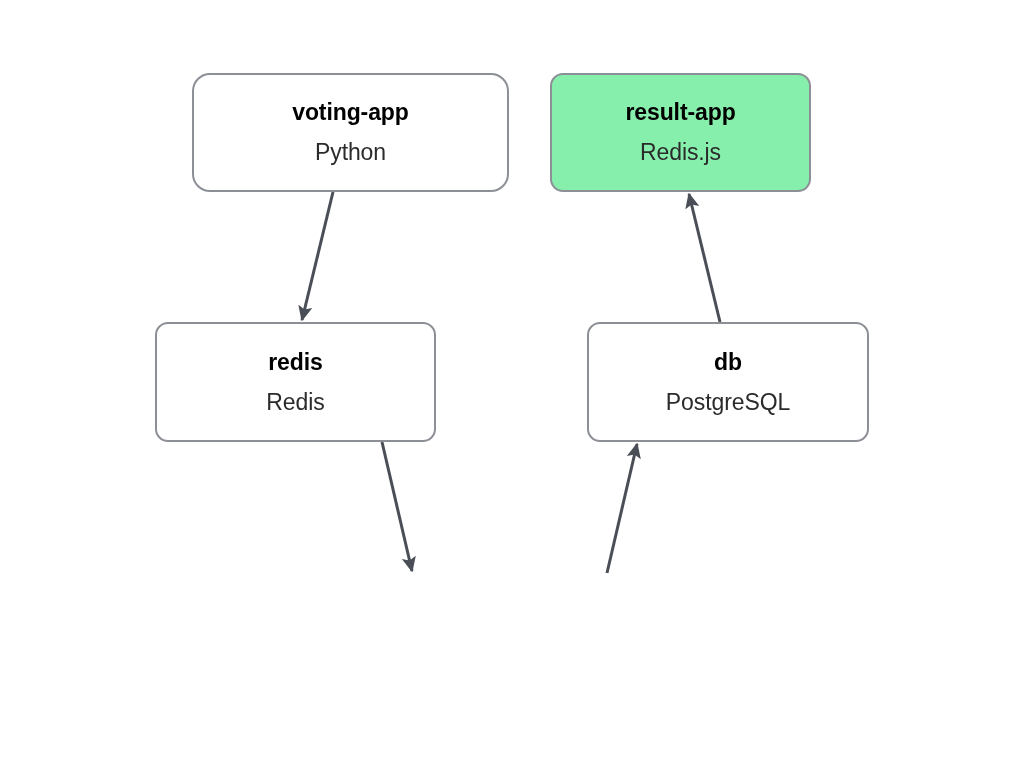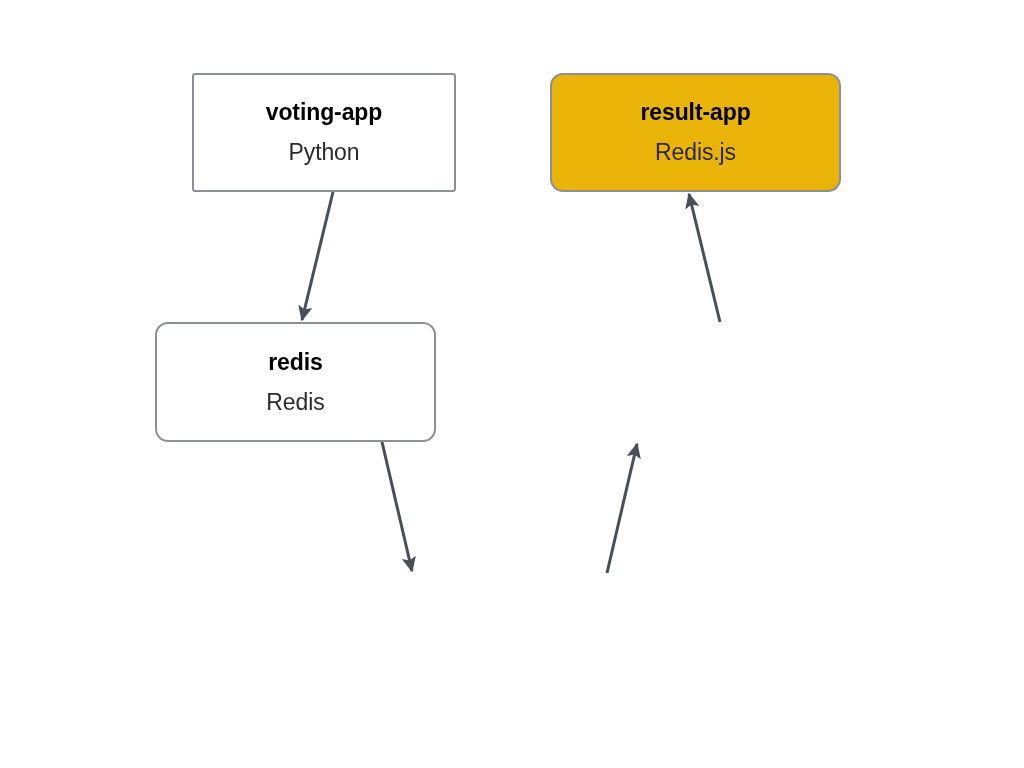--- a/index.html
+++ b/index.html
@@ -68,30 +68,34 @@
       </marker>
     </defs>
     <g id="edges-group">
         <line x1="333" y1="192" x2="302" y2="320" stroke="#4a4f57" stroke-width="3" stroke-linecap="butt" marker-end="url(#arrowhead)"></line>
         <line x1="382" y1="442" x2="412" y2="571" stroke="#4a4f57" stroke-width="3" stroke-linecap="butt" marker-end="url(#arrowhead)"></line>
         <line x1="607" y1="573" x2="637" y2="444" stroke="#4a4f57" stroke-width="3" stroke-linecap="butt" marker-end="url(#arrowhead)"></line>
         <line x1="720" y1="322" x2="689" y2="194" stroke="#4a4f57" stroke-width="3" stroke-linecap="butt" marker-end="url(#arrowhead)"></line>
       </g>
   </svg>
 
-  <div class="node" id="node-voting-app" style="left: 192px; top: 73px; width: 264px; height: 119px; background: rgb(255, 255, 255); border-color: rgb(140, 144, 150); border-width: 2px; border-radius: 3px;">
+  <div class="node" id="node-voting-app" style="left: 192px; top: 73px; width: 317px; height: 119px; background: rgb(255, 255, 255); border-color: rgb(140, 144, 150); border-width: 2px; border-radius: 18px;">
     <span class="node-title">voting-app</span>
     <span class="node-subtitle">Python</span>
   </div>
 
-  <div class="node" id="node-result-app" style="left: 550px; top: 73px; width: 291px; height: 119px; background: #eab308; border-color: rgb(140, 144, 150); border-width: 2px; border-radius: 13px;">
+  <div class="node" id="node-result-app" style="left: 550px; top: 73px; width: 261px; height: 119px; background: #86efac; border-color: rgb(140, 144, 150); border-width: 2px; border-radius: 13px;">
     <span class="node-title">result-app</span>
     <span class="node-subtitle">Redis.js</span>
   </div>
 
   <div class="node" id="node-redis" style="left: 155px; top: 322px; width: 281px; height: 120px; background: rgb(255, 255, 255); border-color: rgb(140, 144, 150); border-width: 2px; border-radius: 13px;">
     <span class="node-title">redis</span>
     <span class="node-subtitle">Redis</span>
   </div>
 
+  <div class="node" id="node-db" style="left: 587px; top: 322px; width: 282px; height: 120px; background: rgb(255, 255, 255); border-color: rgb(140, 144, 150); border-width: 2px; border-radius: 13px;">
+    <span class="node-title">db</span>
+    <span class="node-subtitle">PostgreSQL</span>
+  </div>
 
 
 </div>
 
 </body></html>

